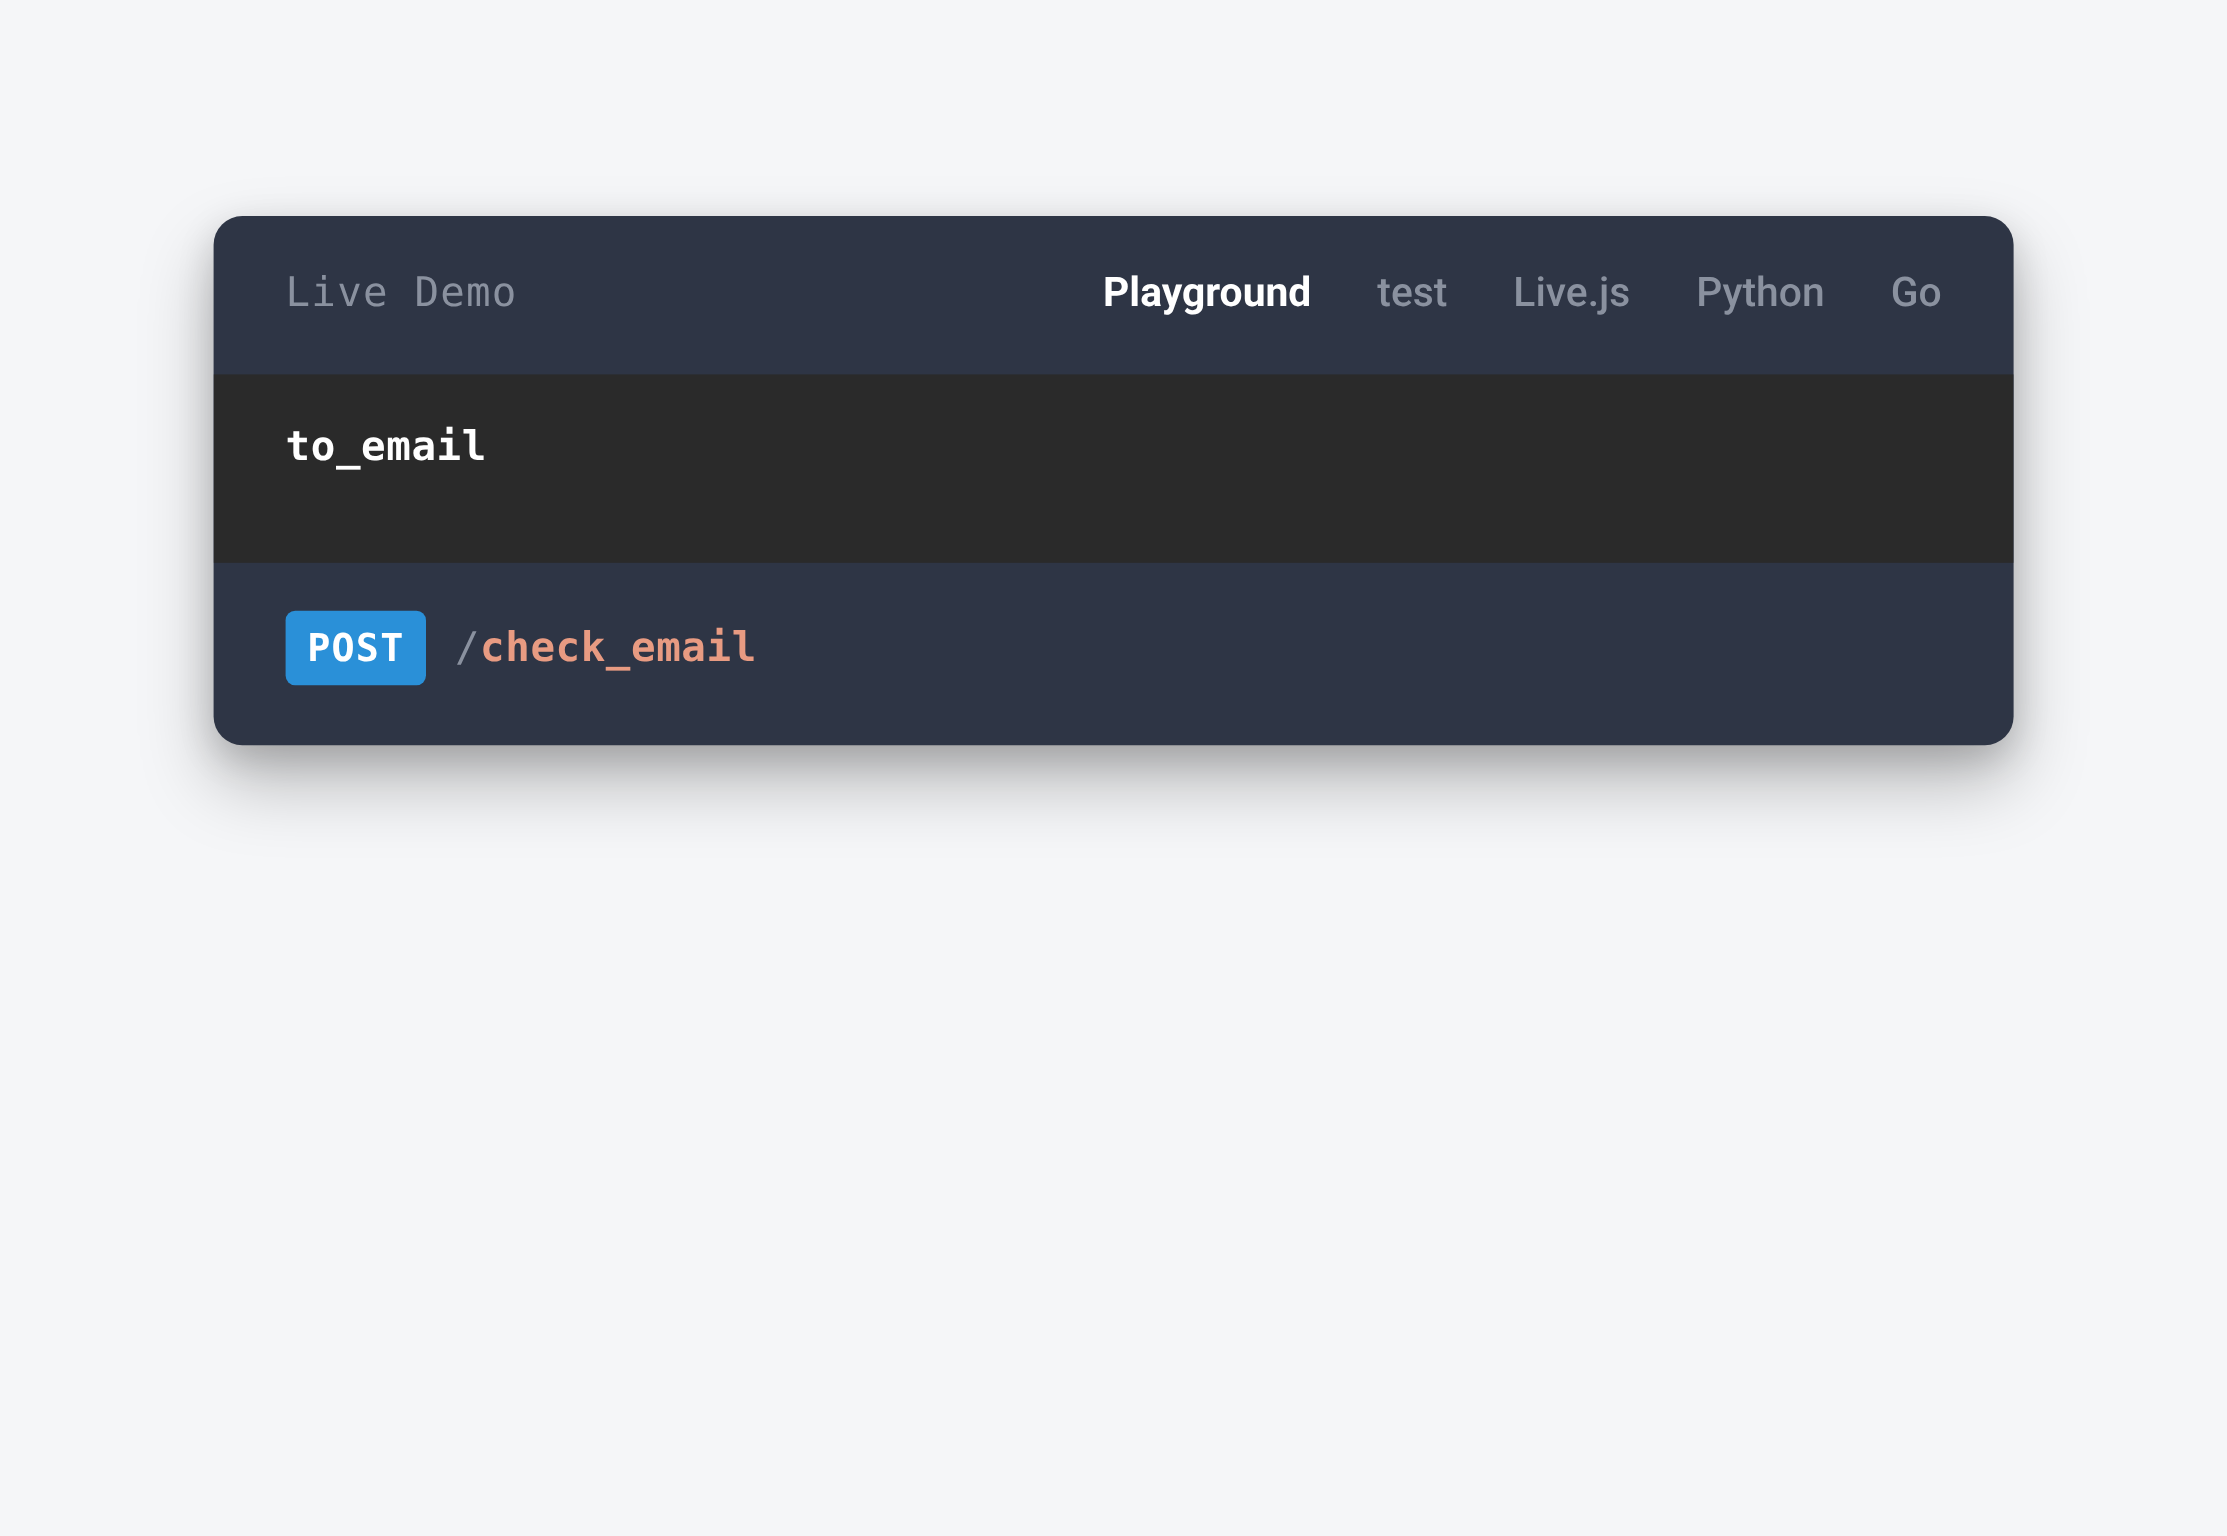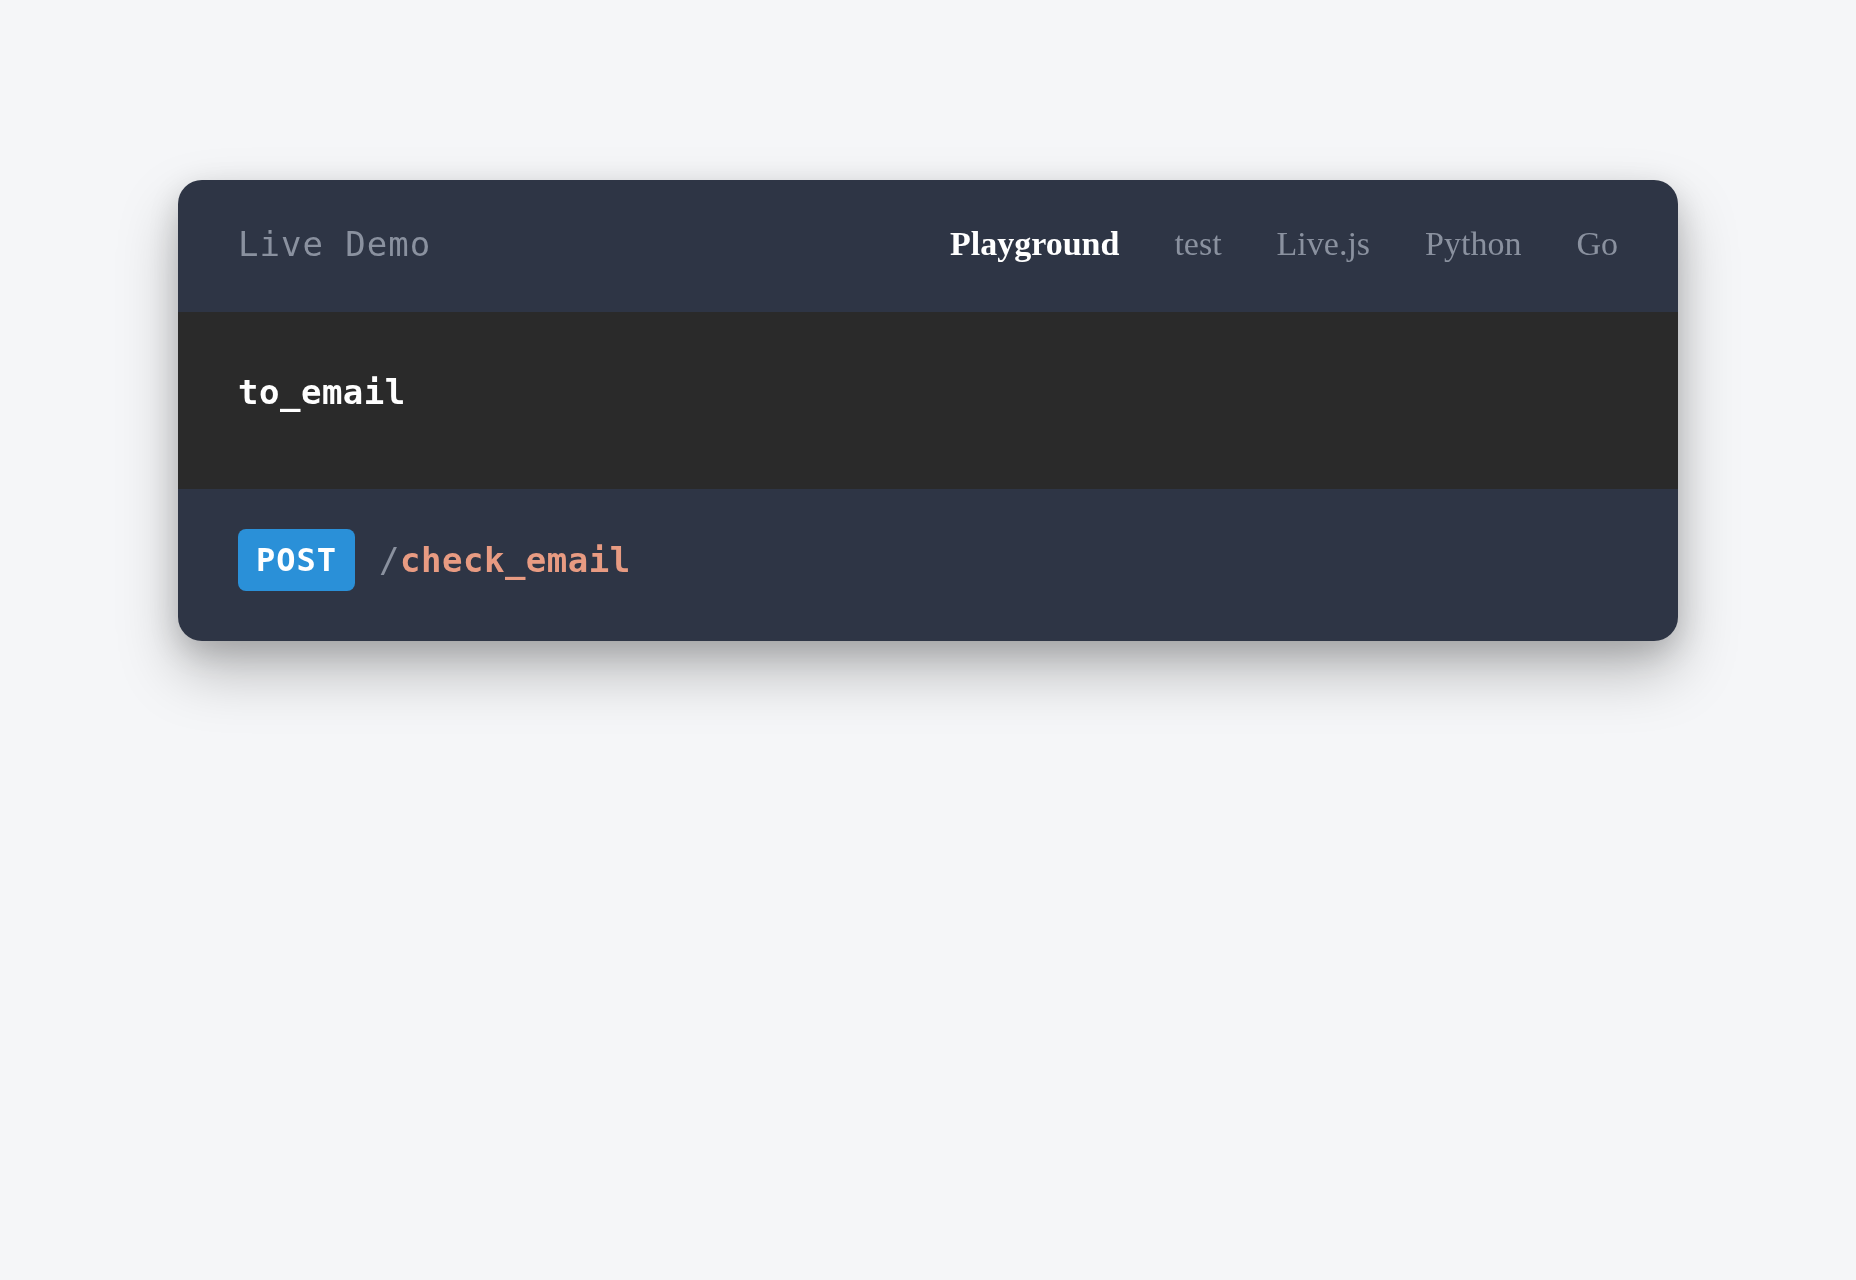--- a/index.html
+++ b/index.html
@@ -39,38 +39,36 @@
     .tabs {
       display: flex;
       gap: 55px;
       margin-left: auto;
     }
     .tab {
       font-size: 34px;
       color: #8a919f;
       cursor: pointer;
       font-weight: 500;
-      font-family: Liberation Serif, serif;
     }
     .tab.active {
       color: #ffffff;
       font-weight: 700;
     }
     .body {
       background: #2a2a2a;
       padding: 40px 60px 55px 60px;
     }
     .field-label {
       font-family: "SFMono-Regular", "Menlo", "Consolas", monospace;
       font-size: 34px;
       color: #ffffff;
       font-weight: 700;
       margin-bottom: 22px;
       letter-spacing: 0.5px;
-      margin-top: 20px;
     }
     .email-input {
       width: 100%;
       background: #ffffff;
       border: none;
       border-radius: 10px;
       padding: 22px 28px;
       font-size: 34px;
       color: #4a5056;
       font-family: -apple-system, BlinkMacSystemFont, "Segoe UI", Roboto, sans-serif;

